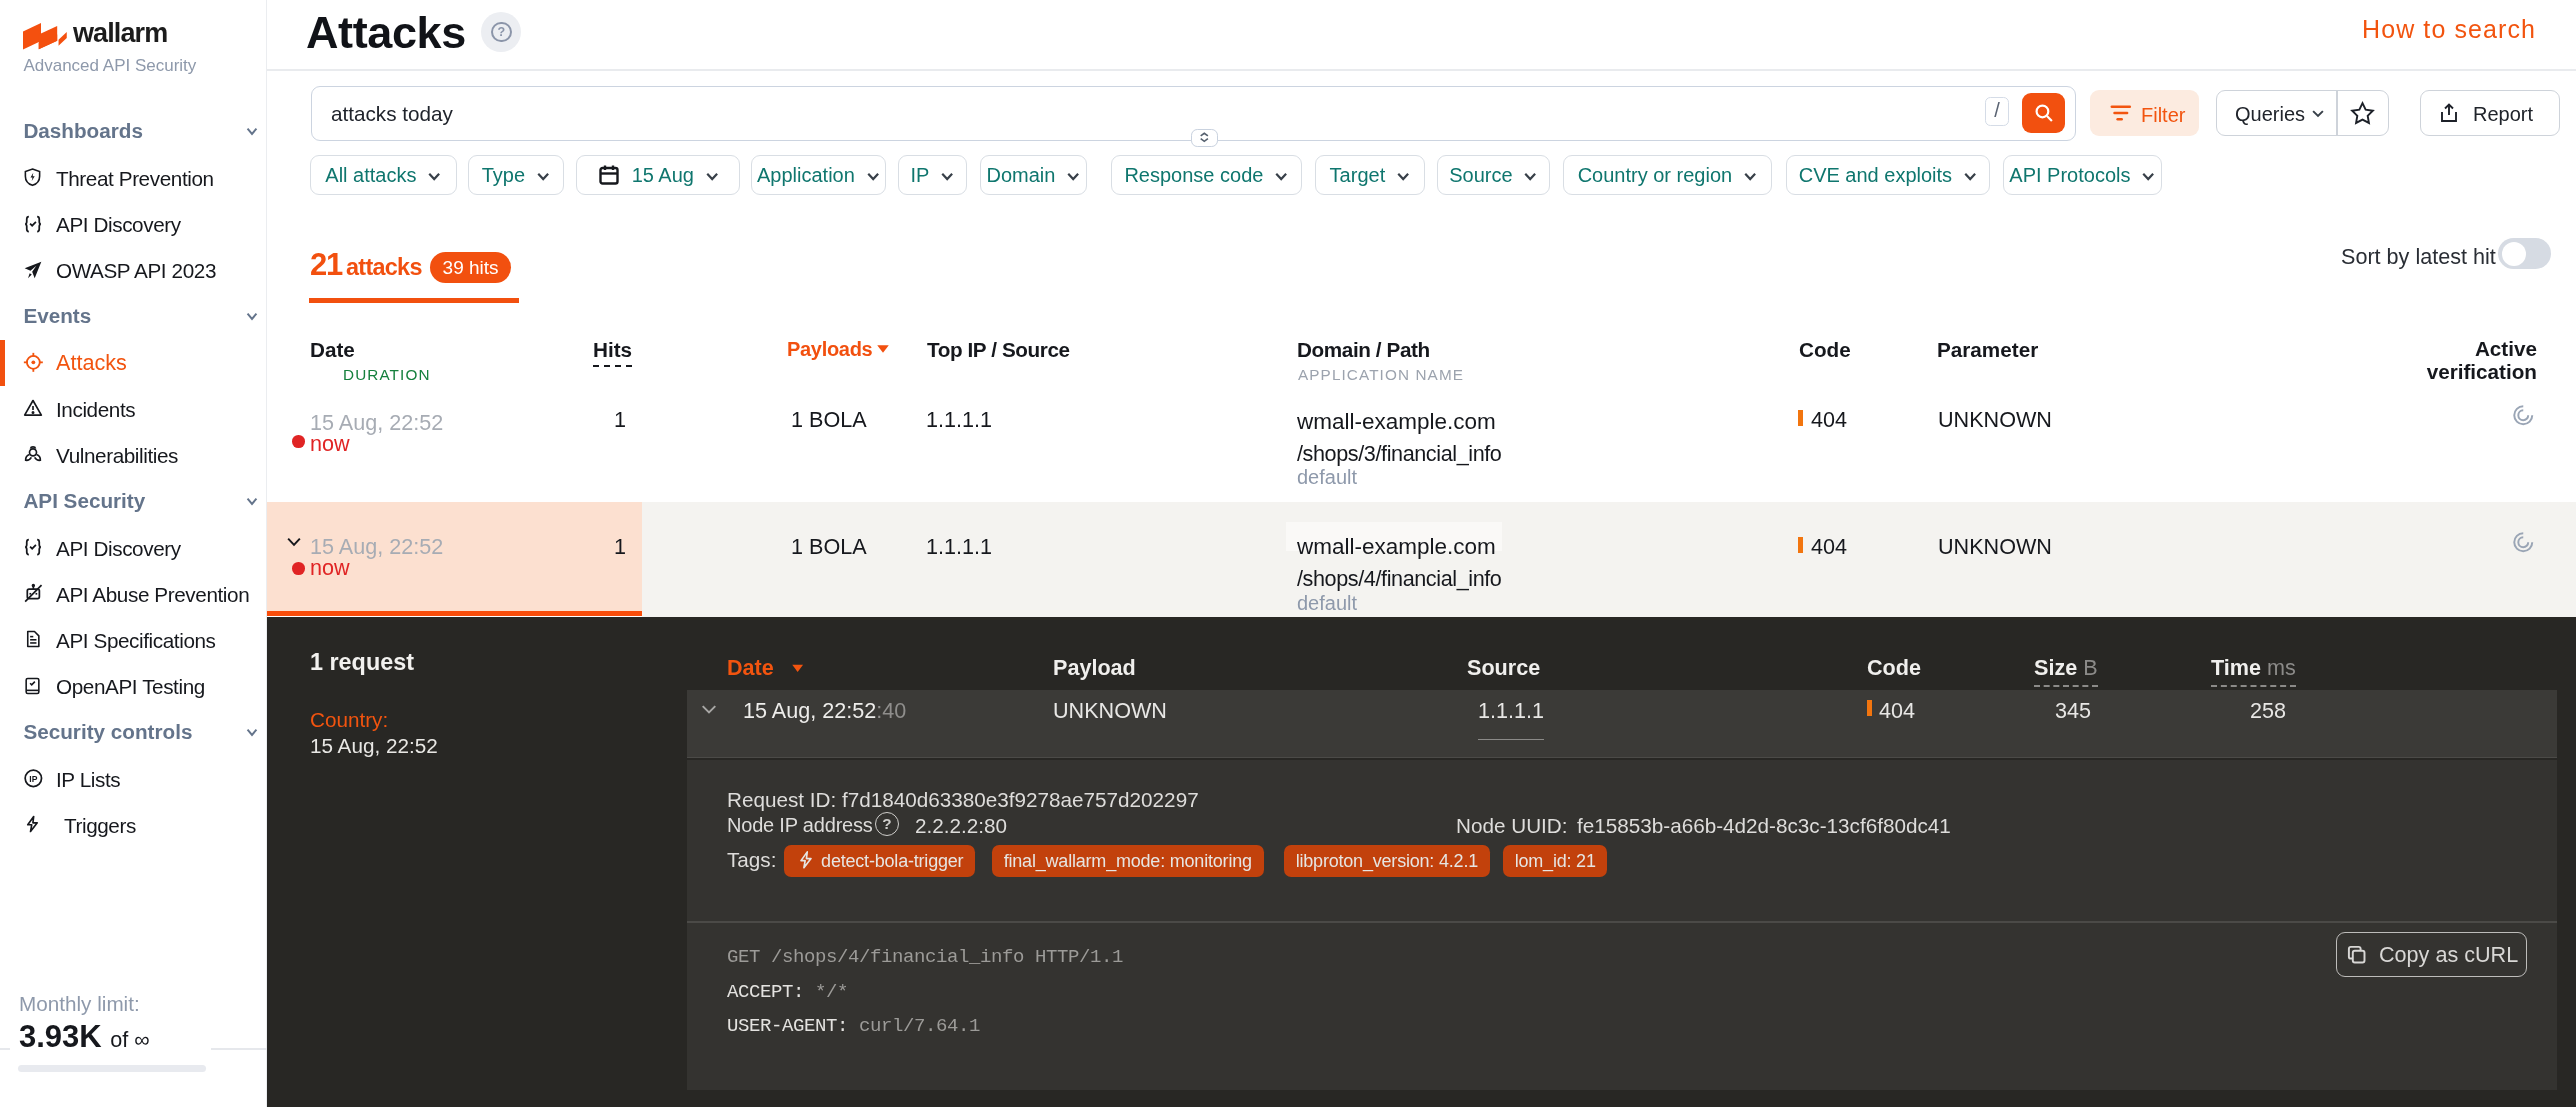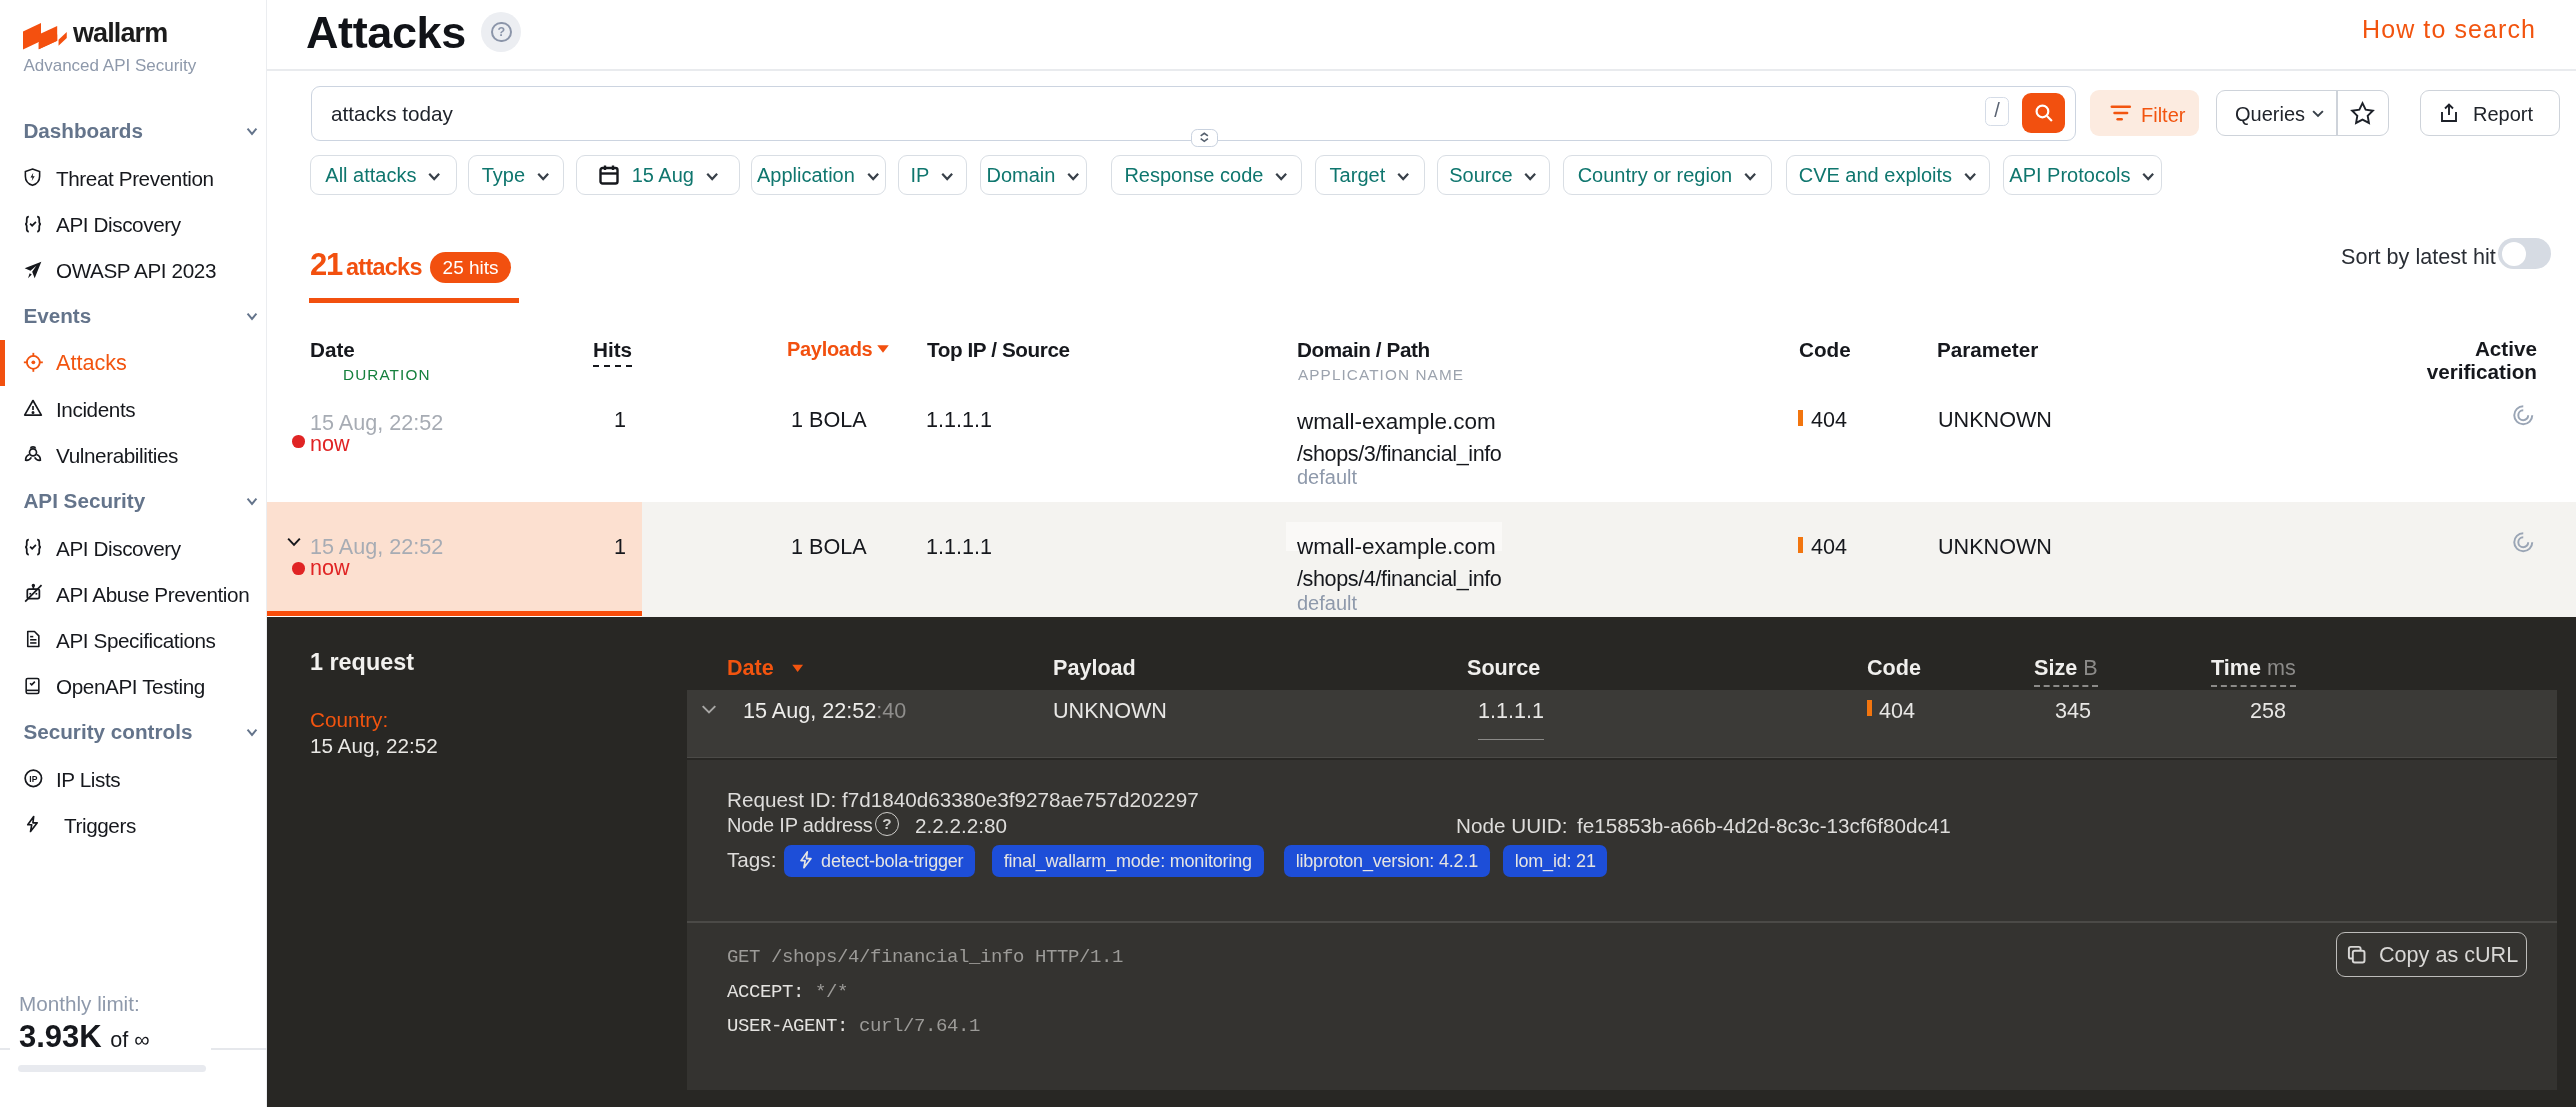--- a/index.html
+++ b/index.html
@@ -266,21 +266,21 @@
     <div class="fbtn" style="left:1786px;width:204px;">CVE and exploits <svg class="ch" width="14.4" height="10.8" viewBox="0 0 16 12" fill="none" stroke="#384049" stroke-width="2.4">
           <polyline points="2.5,3 8,9 13.5,3"></polyline>
         </svg></div>
     <div class="fbtn" style="left:2003px;width:159px;">API Protocols <svg class="ch" width="14.4" height="10.8" viewBox="0 0 16 12" fill="none" stroke="#384049" stroke-width="2.4">
           <polyline points="2.5,3 8,9 13.5,3"></polyline>
         </svg></div>
   </div>
 
   <div class="abs" style="left:310px;top:247px;font-size:31px;font-weight:bold;color:#f2500f;letter-spacing:-1.3px;">21</div>
   <div class="abs" style="left:346px;top:254px;font-size:23.4px;font-weight:bold;color:#f2500f;letter-spacing:-0.7px;">attacks</div>
-  <div class="abs" style="left:430px;top:252px;height:31px;background:#f2500f;border-radius:16px;color:#fff;font-size:19px;line-height:31px;padding:0 12.6px;">25 hits</div>
+  <div class="abs" style="left:430px;top:252px;height:31px;background:#f2500f;border-radius:16px;color:#fff;font-size:19px;line-height:31px;padding:0 12.6px;">39 hits</div>
   <div class="abs" style="left:309px;top:298px;width:210px;height:4.5px;background:#f2500f;"></div>
   <div class="abs" style="left:2341px;top:244px;font-size:21.6px;color:#2a2e35;">Sort by latest hit</div>
   <div class="abs" style="left:2498px;top:238px;width:53px;height:31px;border-radius:16px;background:#d6dbe3;">
     <div class="abs" style="left:3.6px;top:3.6px;width:24px;height:24px;border-radius:50%;background:#fff;"></div>
   </div>
 
   <div id="thead">
     <div class="abs b" style="left:310px;top:338px;font-size:20.7px;color:#16181d;">Date</div>
     <div class="abs" style="left:310px;top:366px;font-size:15.3px;color:#15803d;letter-spacing:1.1px;margin-left:33px;">DURATION</div>
     <div class="abs b" style="left:593px;top:338px;font-size:20.7px;color:#16181d;border-bottom:2.7px dashed #16181d;padding-bottom:2.7px;">Hits</div>
@@ -374,21 +374,21 @@
 
     <div class="abs" style="left:727px;top:788px;font-size:20.7px;color:#dedddb;">Request ID: f7d1840d63380e3f9278ae757d202297</div>
     <div class="abs" style="left:727px;top:814px;font-size:20px;letter-spacing:-0.2px;color:#dedddb;">Node IP address</div>
     <div class="abs" style="left:875px;top:812px;width:24px;height:24px;border-radius:50%;border:1.8px solid #cfcecb;color:#cfcecb;font-size:15.3px;font-weight:bold;text-align:center;line-height:21.6px;">?</div>
     <div class="abs" style="left:915px;top:814px;font-size:20.7px;color:#dedddb;">2.2.2.2:80</div>
     <div class="abs" style="left:1456px;top:814px;font-size:20.7px;color:#dedddb;">Node UUID:</div>
     <div class="abs" style="left:1577px;top:814px;font-size:20.7px;color:#dedddb;">fe15853b-a66b-4d2d-8c3c-13cf6f80dc41</div>
 
     <div class="abs" style="left:727px;top:848px;font-size:20.7px;color:#dedddb;">Tags:</div>
     <style>
-      .tag { position:absolute; top:845px; height:32px; background:#1d4ed8; border-radius:7.2px; color:#e6e5e2;
+      .tag { position:absolute; top:845px; height:32px; background:#c2410c; border-radius:7.2px; color:#e6e5e2;
              font-size:18px; line-height:32px; padding:0 11.7px; letter-spacing:-0.2px; }
     </style>
     <div class="tag" style="left:784px;">
       <svg style="display:inline-block;vertical-align:-3.6px;margin-right:5.4px;" width="20" height="21.6" viewBox="0 0 24 24" fill="none" stroke="#e6e5e2" stroke-width="2" stroke-linejoin="round">
           <path d="M13.5 2.5 L6 13 L11 13 L9.5 21.5 L18 10.5 L12.5 10.5 Z"></path>
         </svg>detect-bola-trigger</div>
     <div class="tag" style="left:992px;">final_wallarm_mode: monitoring</div>
     <div class="tag" style="left:1284px;">libproton_version: 4.2.1</div>
     <div class="tag" style="left:1503px;">lom_id: 21</div>
 

